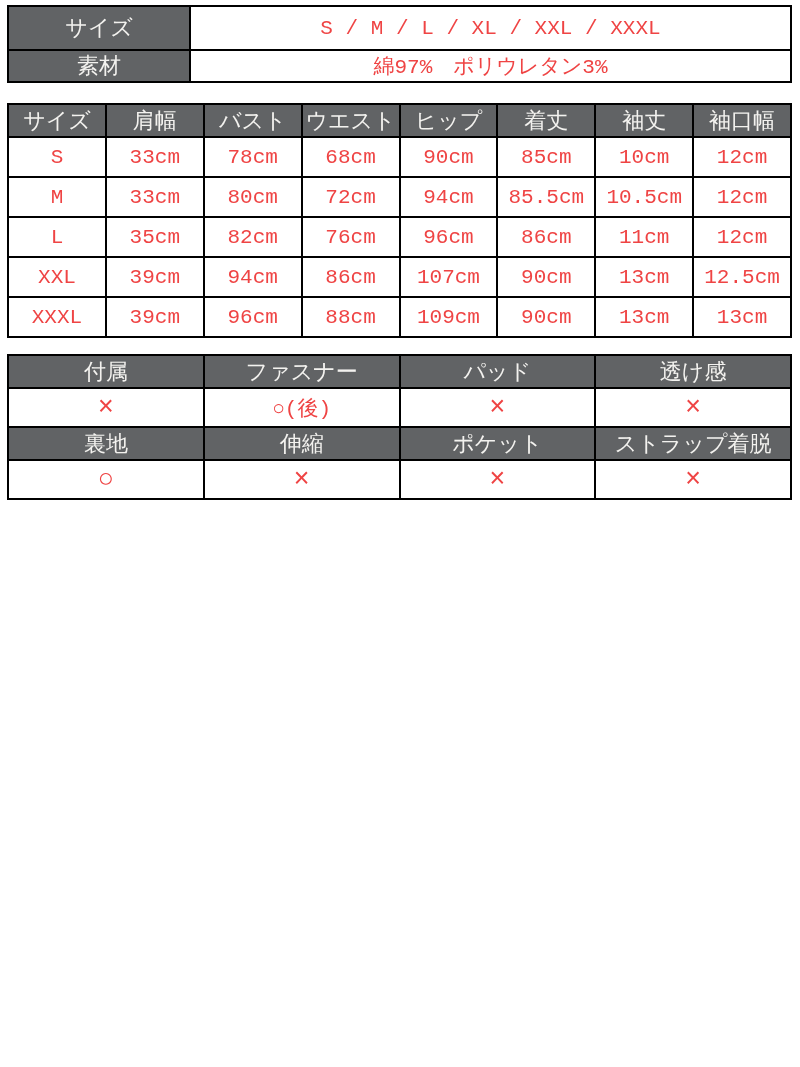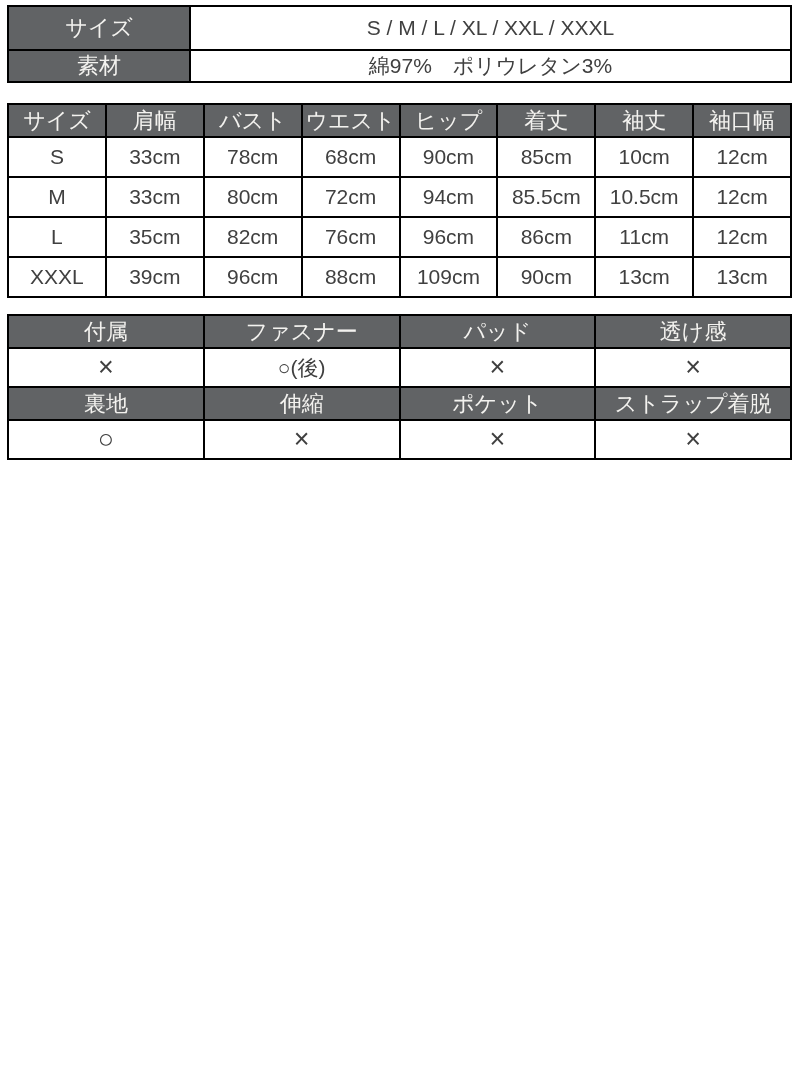--- a/index.html
+++ b/index.html
@@ -2,34 +2,34 @@
 <html><head>
 <meta charset="utf-8">
 <style>
   * { box-sizing: border-box; }
   html, body { margin: 0; padding: 0; background: #ffffff; }
   body {
     width: 800px; height: 1067px;
     font-family: "Liberation Sans", "DejaVu Sans", sans-serif;
     overflow: hidden;
   }
-  .page { padding: 5px 8px 0 7px; }
+  .page { padding: 5px 8px 0 7px; font-family: Liberation Mono, monospace; }
 
   table { border-collapse: collapse; width: 785px; table-layout: fixed; }
   th, td {
     border: 2px solid #000000;
     text-align: center;
     vertical-align: middle;
     padding: 0;
     font-weight: normal;
     overflow: hidden;
     white-space: nowrap;
   }
   .hd { background: #616365; color: #f3f2ef; font-size: 22px; }
-  .val { color: #404040; font-size: 21px; }
+  .val { color: #ef4444; font-size: 21px; }
   .sym { font-size: 27px; }
 
   
   .info-table col.c0 { width: 182px; }
   .info-r0 { height: 44px; }
   .info-r1 { height: 106px; }
   .info-r2 { height: 24px; }
 
   
   .size-table { margin-top: 20px; }
@@ -101,20 +101,30 @@
           <td class="val">L</td>
           <td class="val">35cm</td>
           <td class="val">82cm</td>
           <td class="val">76cm</td>
           <td class="val">96cm</td>
           <td class="val">86cm</td>
           <td class="val">11cm</td>
           <td class="val">12cm</td>
         </tr>
         <tr>
+          <td class="val">XXL</td>
+          <td class="val">39cm</td>
+          <td class="val">94cm</td>
+          <td class="val">86cm</td>
+          <td class="val">107cm</td>
+          <td class="val">90cm</td>
+          <td class="val">13cm</td>
+          <td class="val">12.5cm</td>
+        </tr>
+        <tr>
           <td class="val">XXXL</td>
           <td class="val">39cm</td>
           <td class="val">96cm</td>
           <td class="val">88cm</td>
           <td class="val">109cm</td>
           <td class="val">90cm</td>
           <td class="val">13cm</td>
           <td class="val">13cm</td>
         </tr>
       </tbody>

